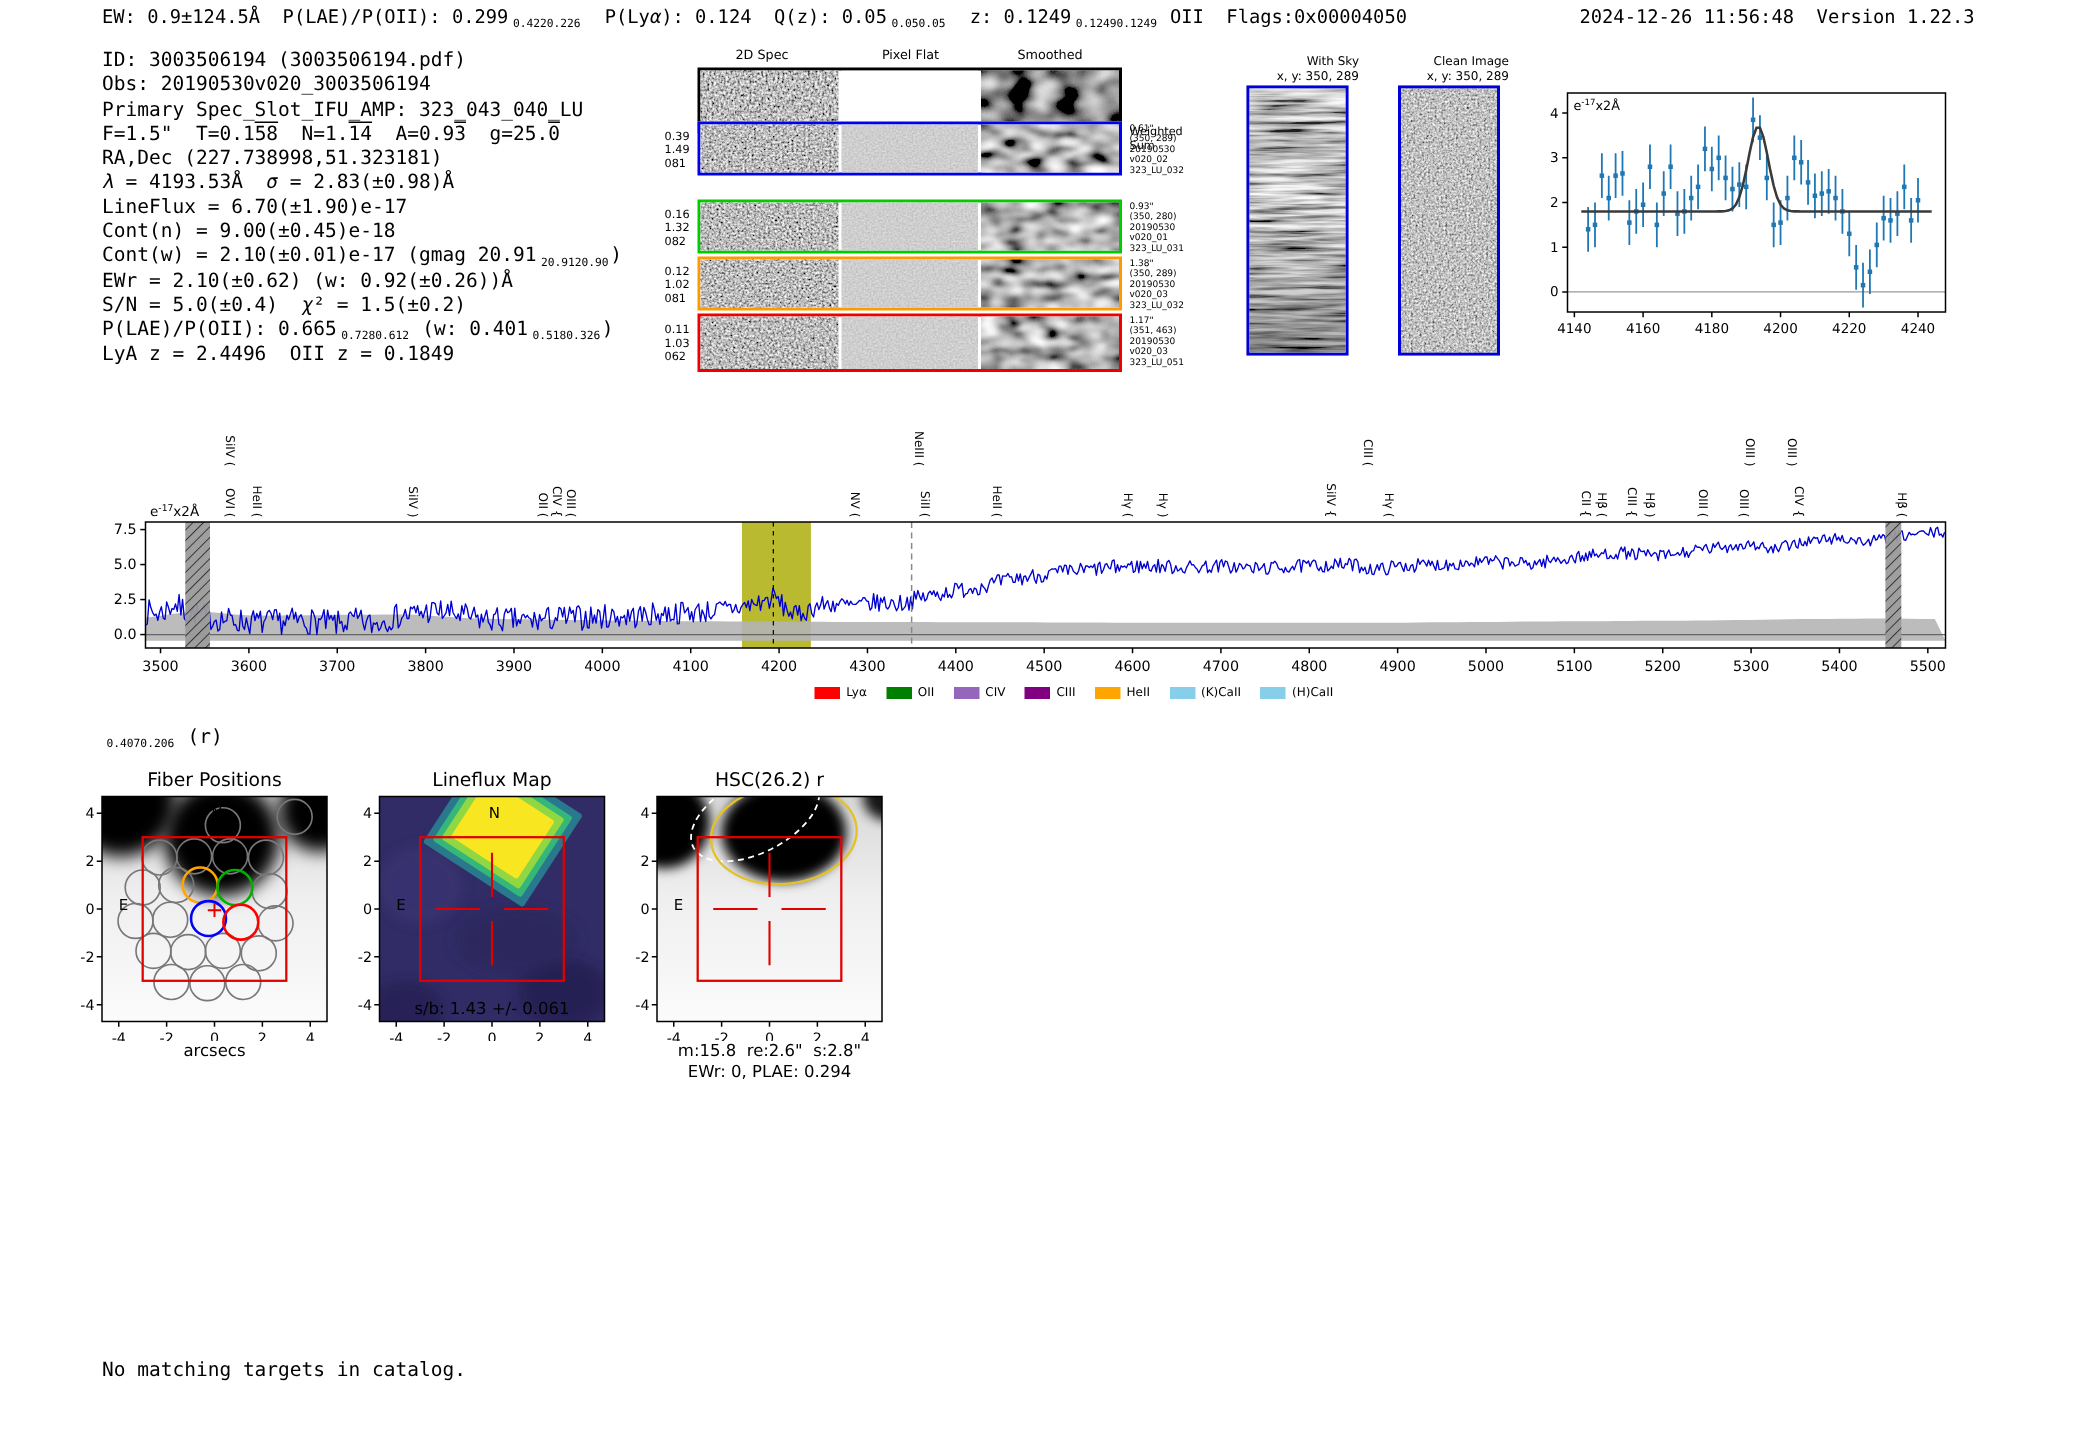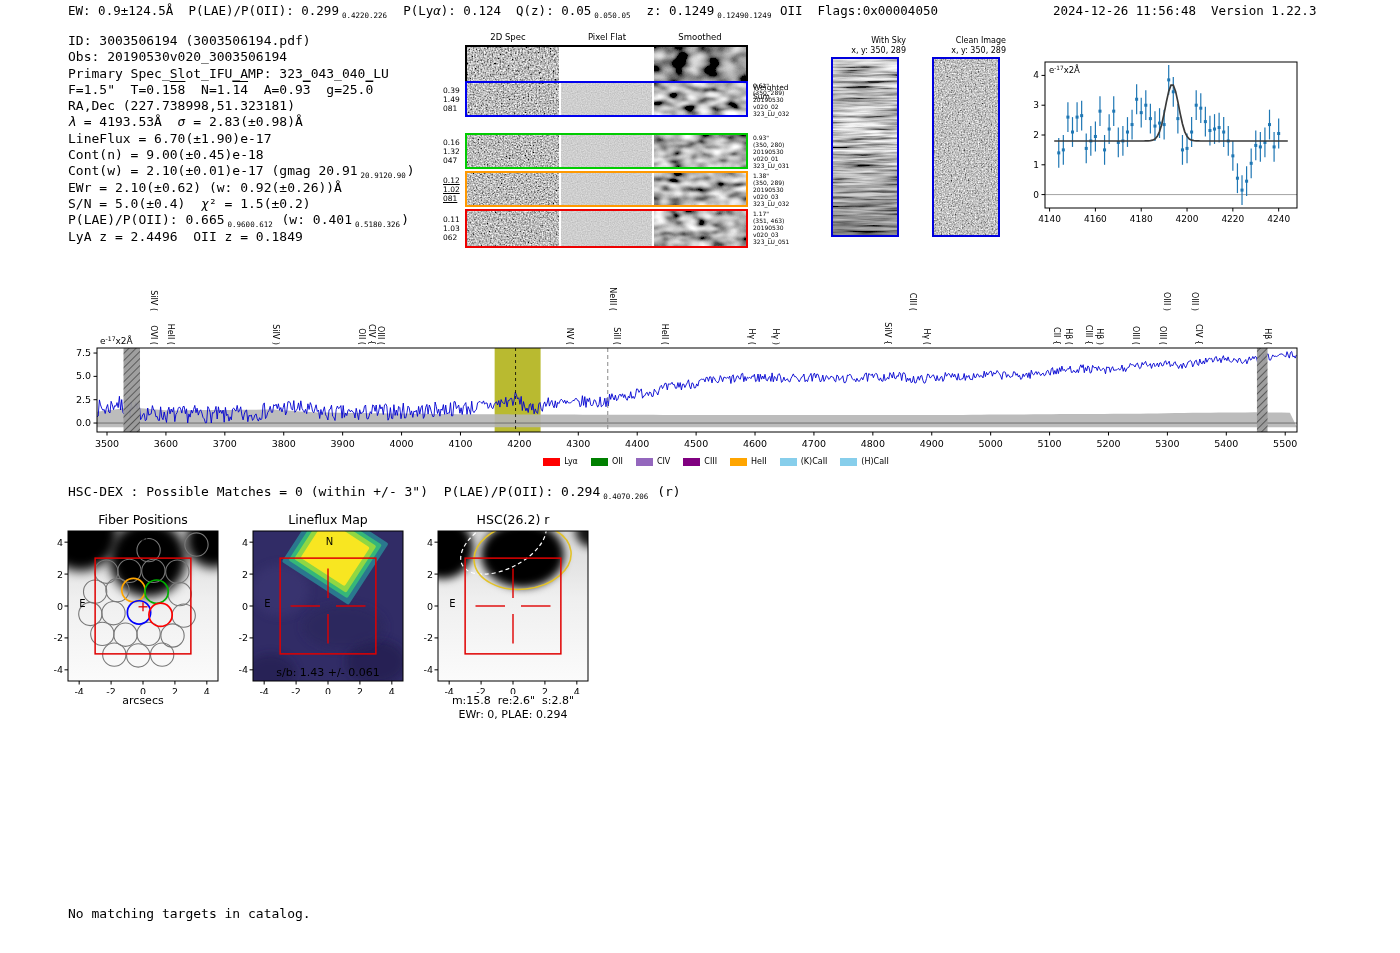--- a/index.html
+++ b/index.html
@@ -205,21 +205,21 @@
     <div class="iline"><span>Obs: 20190530v020_3003506194</span></div>
     <div class="iline"><span>Primary Spec_Slot_IFU_AMP: 323_043_040_LU</span></div>
     <div class="iline"><span>F=1.5"  T=0.1</span><span class="ov">58</span><span>  N=1.</span><span class="ov">14</span><span>  A=0.9</span><span class="ov">3</span><span>  g=25.</span><span class="ov">0</span></div>
     <div class="iline"><span>RA,Dec (227.738998,51.323181)</span></div>
     <div class="iline"><span class="it">λ</span><span> = 4193.53Å  </span><span class="it">σ</span><span> = 2.83(±0.98)Å</span></div>
     <div class="iline"><span>LineFlux = 6.70(±1.90)e-17</span></div>
     <div class="iline"><span>Cont(n) = 9.00(±0.45)e-18</span></div>
     <div class="iline"><span>Cont(w) = 2.10(±0.01)e-17 (gmag 20.91</span><span class="frac"><span>20.91</span><span>20.90</span></span><span>)</span></div>
     <div class="iline"><span>EWr = 2.10(±0.62) (w: 0.92(±0.26))Å</span></div>
     <div class="iline"><span>S/N = 5.0(±0.4)  </span><span class="it">χ</span><span>² = 1.5(±0.2)</span></div>
-    <div class="iline"><span>P(LAE)/P(OII): 0.665</span><span class="frac"><span>0.960</span><span>0.612</span></span><span> (w: 0.401</span><span class="frac"><span>0.518</span><span>0.326</span></span><span>)</span></div>
+    <div class="iline"><span>P(LAE)/P(OII): 0.665</span><span class="frac"><span>0.728</span><span>0.612</span></span><span> (w: 0.401</span><span class="frac"><span>0.518</span><span>0.326</span></span><span>)</span></div>
     <div class="iline"><span>LyA z = 2.4496  OII z = 0.1849</span></div>
   </div>
 
 <div class="abs" id="spec2d">
   <div class="s2title" style="left:65px">2D Spec</div>
   <div class="s2title" style="left:164px">Pixel Flat</div>
   <div class="s2title" style="left:257px">Smoothed</div>
   <div id="spec2d-rows">
       <div class="s2row" style="top: 13px; height: 44px;">
         <div class="s2box" style="height: 40px; border-color: rgb(0, 0, 0);">
@@ -272,21 +272,21 @@
           <div>(350, 289)</div>
           <div>20190530</div>
           <div>v020_02</div>
           <div>323_LU_032</div>
         </div>
       </div>
       <div class="s2row" style="top: 101px; height: 36px;">
         <div class="s2left" style="top: 5px;">
           <div>0.16</div>
           <div>1.32</div>
-          <div>047</div>
+          <div>082</div>
         </div>
         <div class="s2box" style="height: 32px; border-color: rgb(0, 204, 0);">
           <div class="s2cell">
             <svg viewBox="0 0 90 34" preserveAspectRatio="none">
               <rect x="0" y="0" width="90" height="34" fill="#888" filter="url(#nz1)"></rect>
             </svg>
           </div>
           <div class="s2cell">
             <svg viewBox="0 0 90 34" preserveAspectRatio="none">
               <rect x="0" y="0" width="90" height="34" fill="#9c9c9c" filter="url(#fFlat)"></rect>
@@ -300,21 +300,21 @@
         </div>
         <div class="s2right" style="top: 1px;">
           <div>0.93"</div>
           <div>(350, 280)</div>
           <div>20190530</div>
           <div>v020_01</div>
           <div>323_LU_031</div>
         </div>
       </div>
       <div class="s2row" style="top: 139px; height: 36px;">
-        <div class="s2left" style="top: 5px; text-decoration: underline;">
+        <div class="s2left" style="top: 5px;">
           <div>0.12</div>
           <div>1.02</div>
           <div>081</div>
         </div>
         <div class="s2box" style="height: 32px; border-color: rgb(255, 153, 0);">
           <div class="s2cell">
             <svg viewBox="0 0 90 34" preserveAspectRatio="none">
               <rect x="0" y="0" width="90" height="34" fill="#888" filter="url(#nz2)"></rect>
             </svg>
           </div>
@@ -641,21 +641,21 @@
     <div class="leg-item">
       <span class="leg-sw" style="background: rgb(135, 206, 235);"></span>
       <span>(K)CaII</span>
     </div>
     <div class="leg-item">
       <span class="leg-sw" style="background: rgb(135, 206, 235);"></span>
       <span>(H)CaII</span>
     </div>
   </div>
 
-<div class="abs" id="hscdex"><span>HSC-DEX : Possible Matches = 0 (within +/- 3")  P(LAE)/P(OII): 0.294</span><span class="frac"><span>0.407</span><span>0.206</span></span><span> (r)</span></div>
+<div class="abs" id="hscdex"><span class="frac"><span>0.407</span><span>0.206</span></span><span> (r)</span></div>
 
 <div class="abs cut-title" style="left:143px;top:512px">Fiber Positions</div>
 <div class="abs cut-title" style="left:328px;top:512px">Lineflux Map</div>
 <div class="abs cut-title" style="left:513px;top:512px">HSC(26.2) r</div>
 <svg class="abs" id="cut-0" style="left:38px;top:524px" width="185" height="170">
     <defs>
       <clipPath id="cutclip0">
         <rect x="30" y="7" width="150" height="150"></rect>
       </clipPath>
     </defs>

